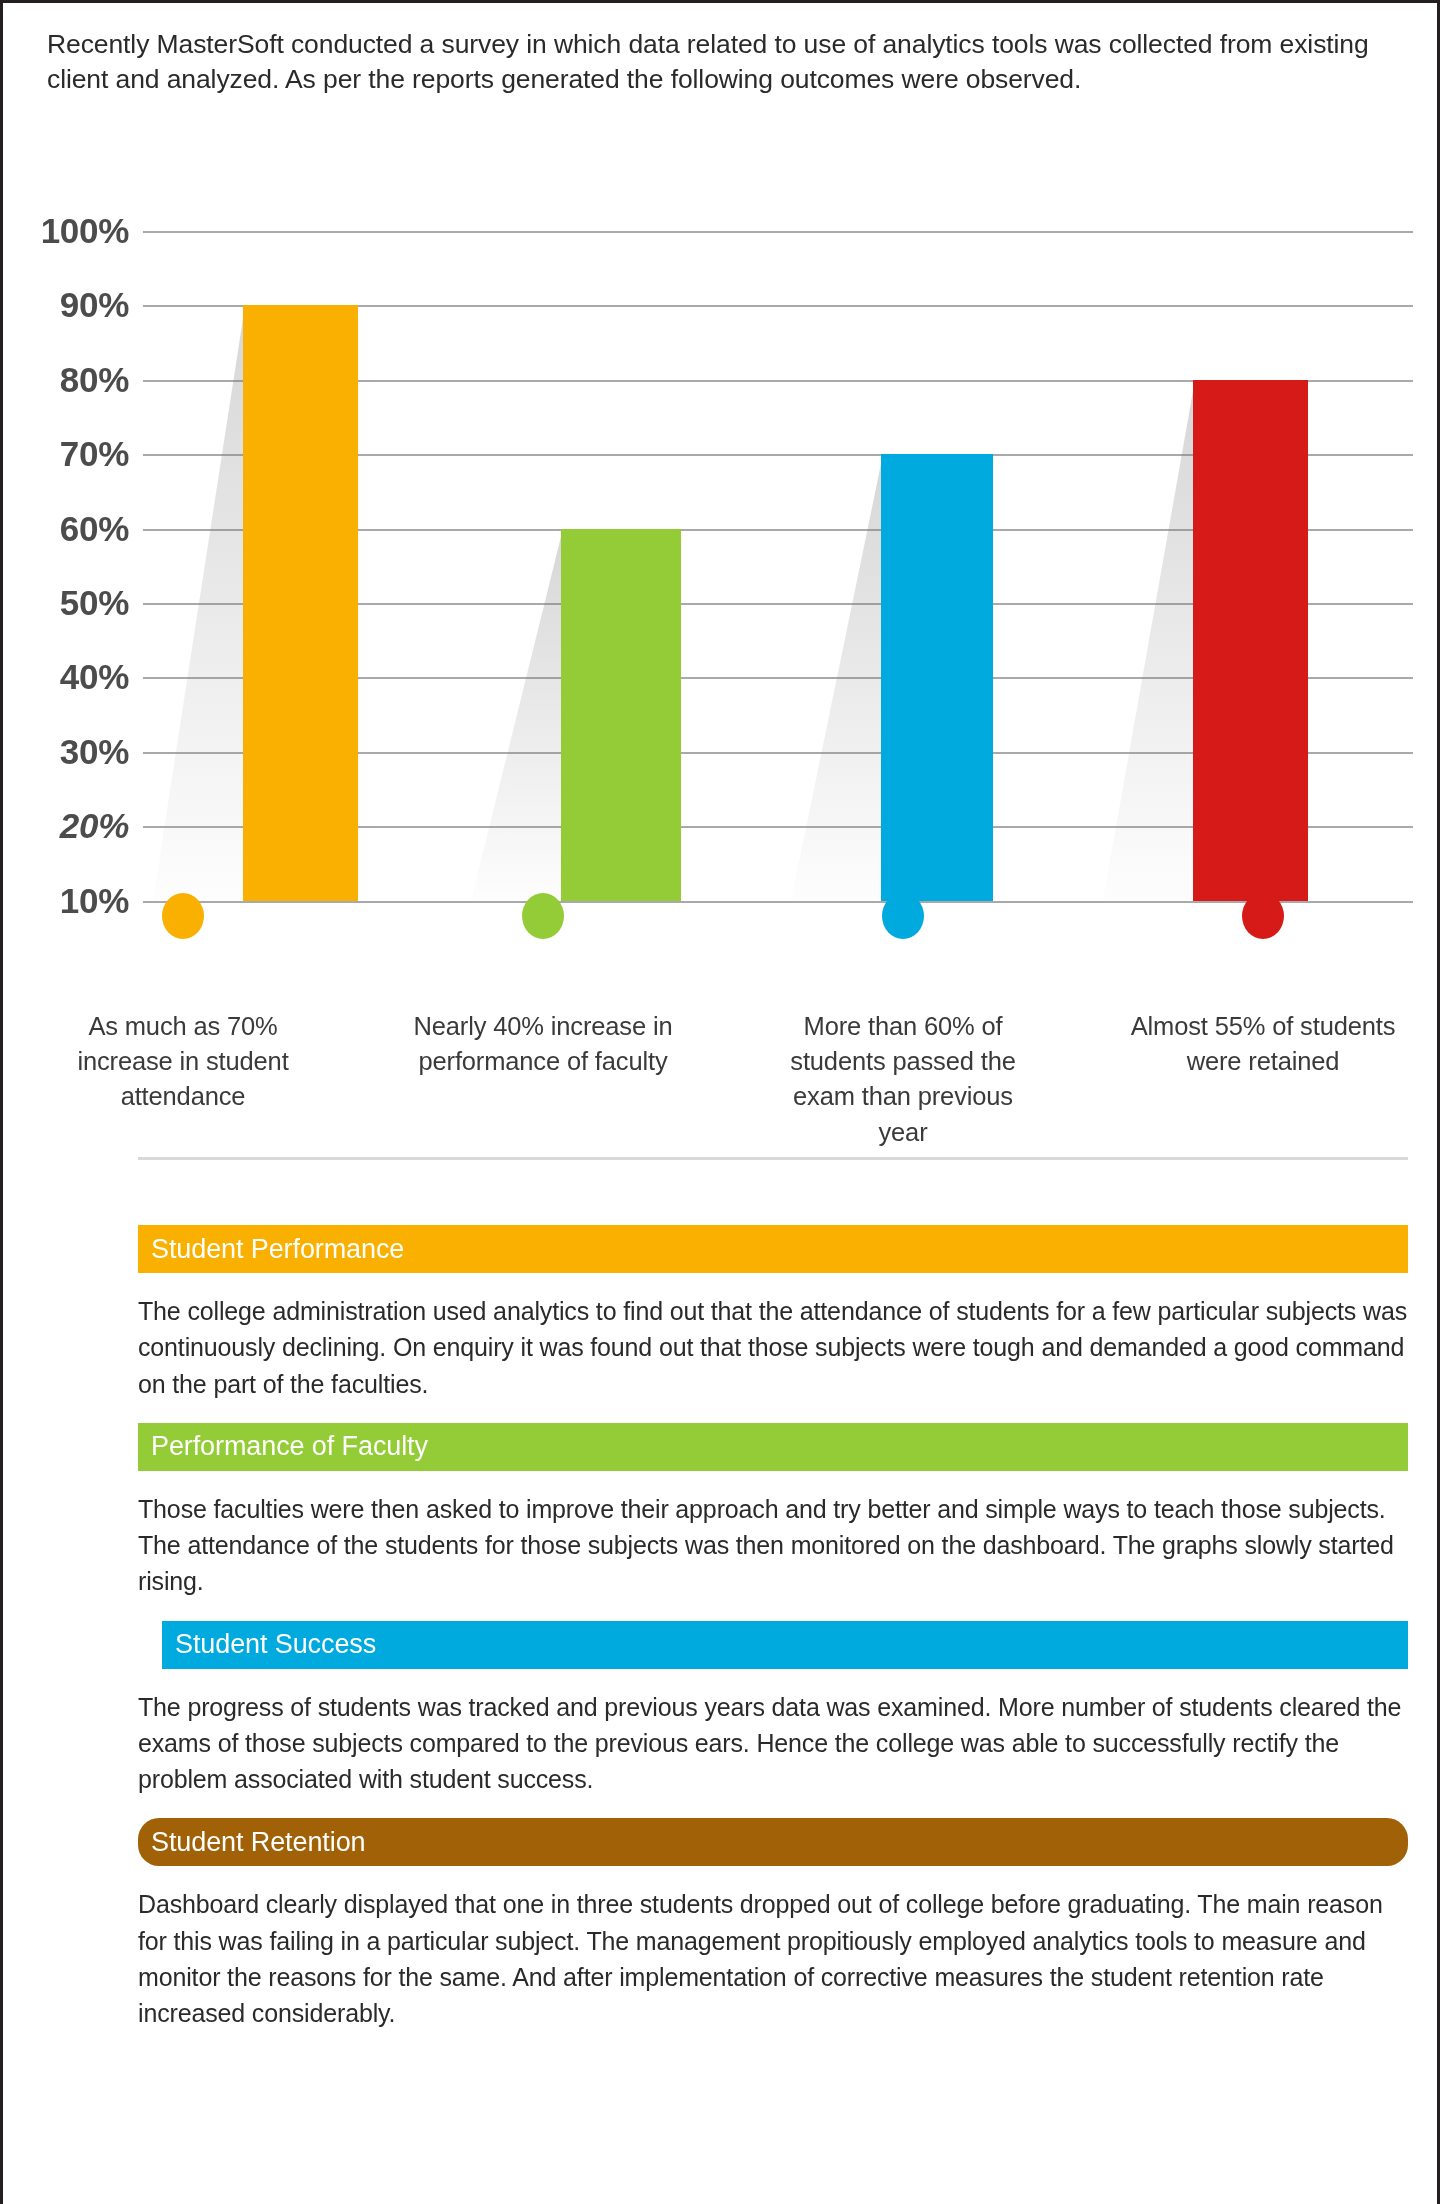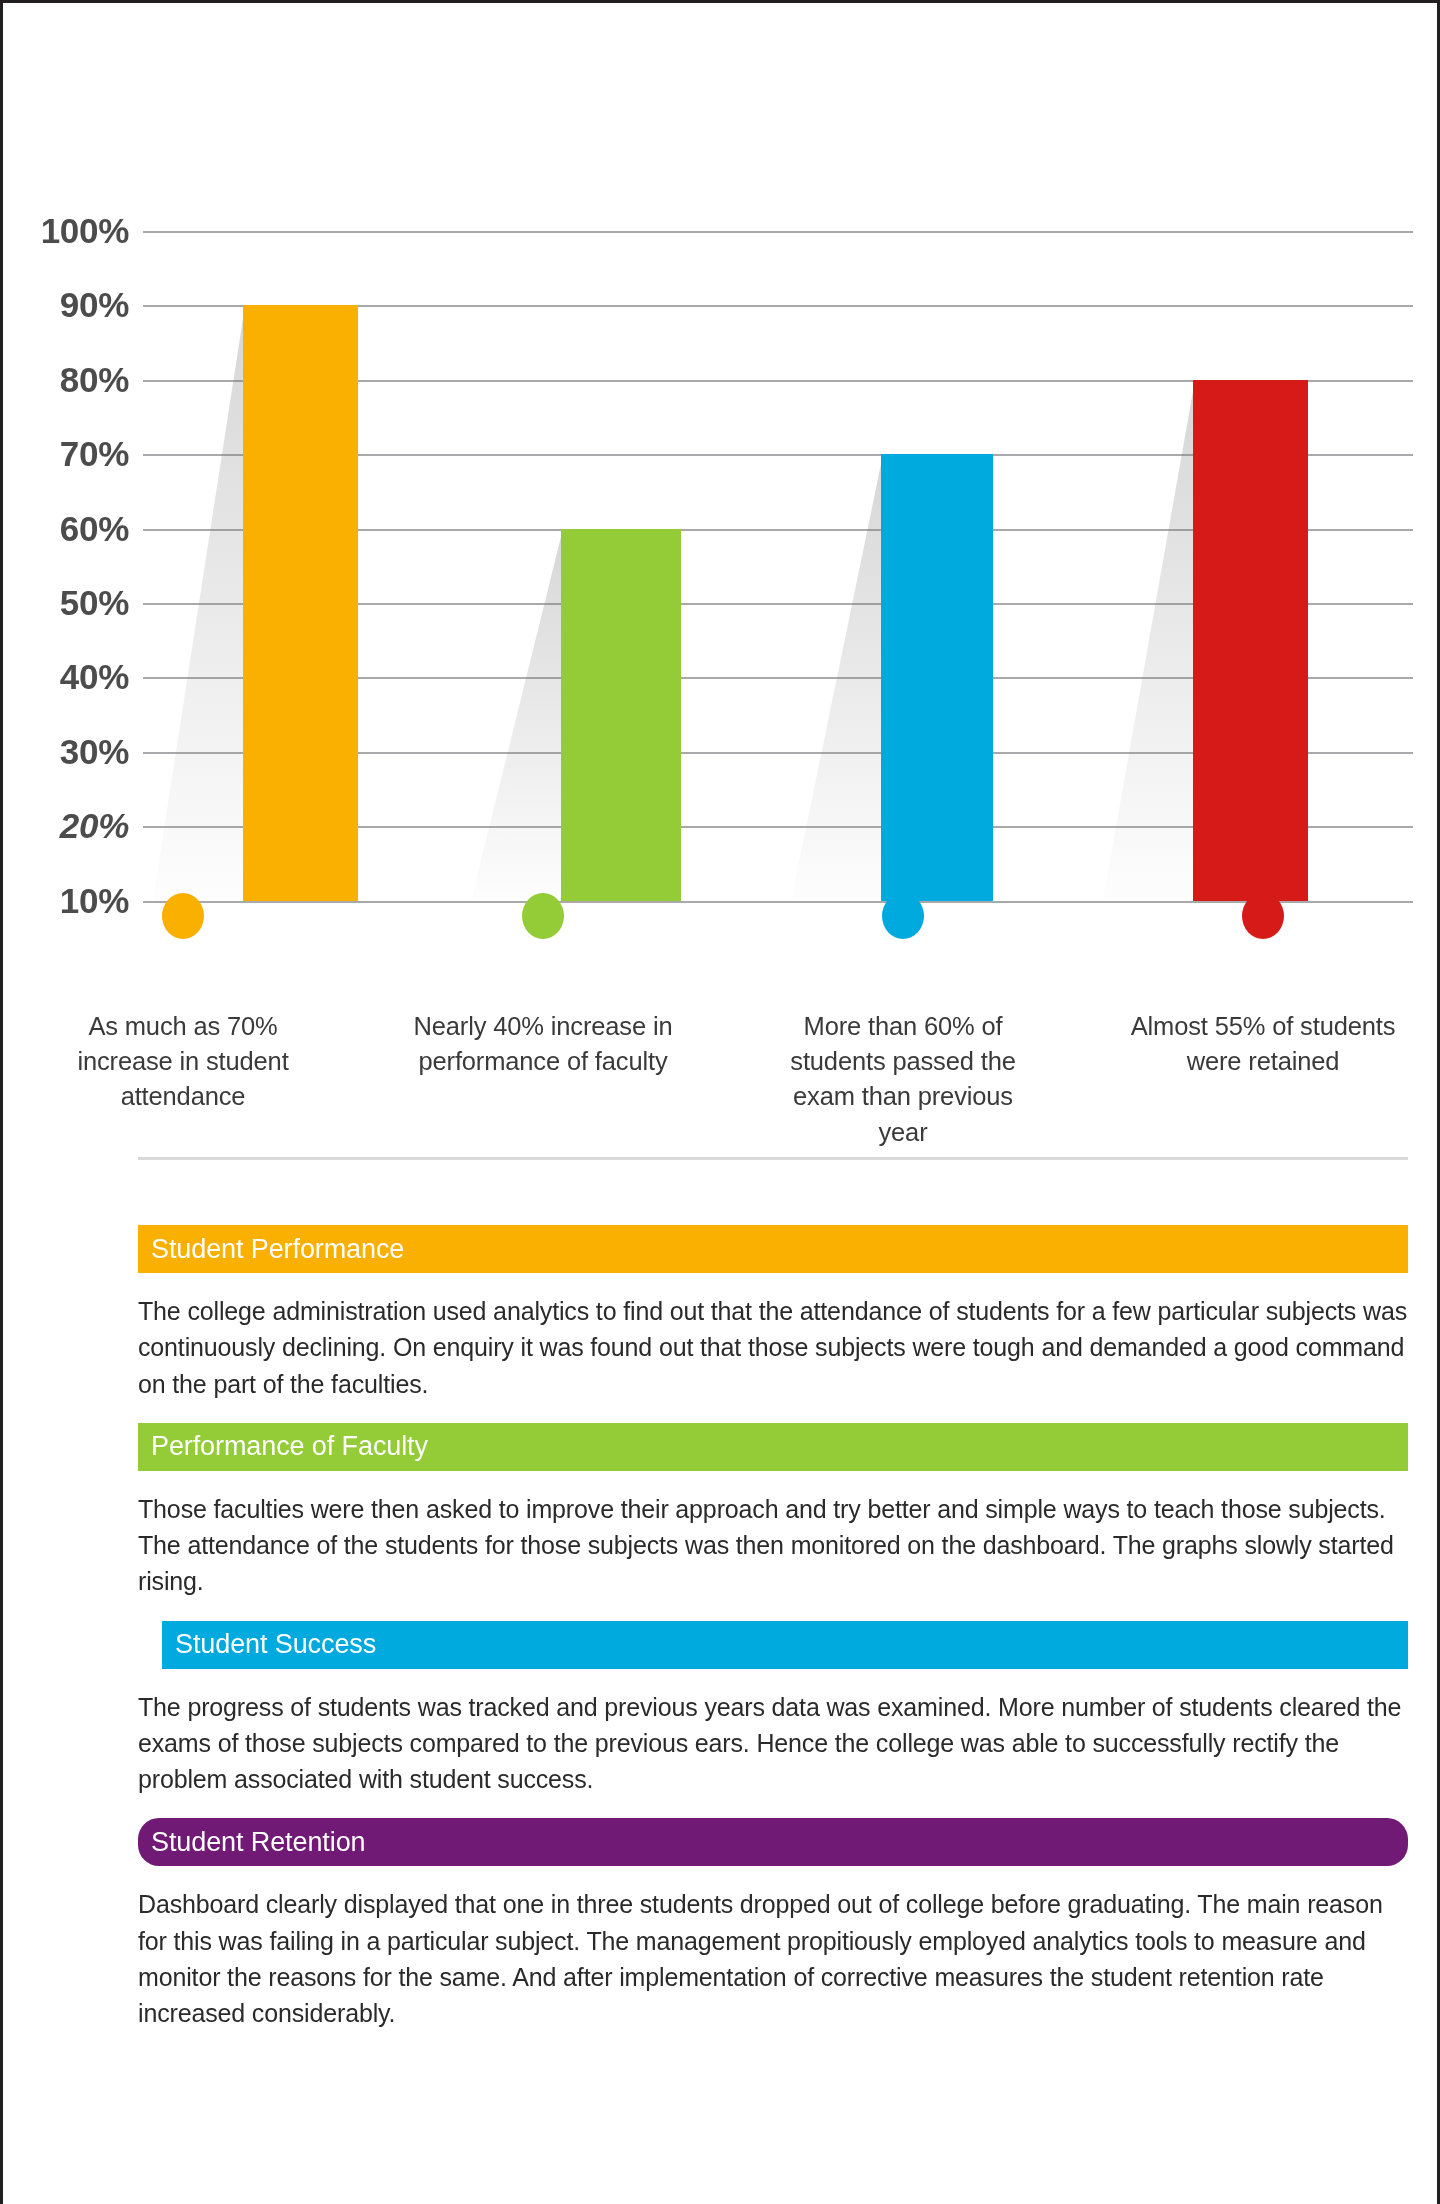--- a/index.html
+++ b/index.html
@@ -149,20 +149,21 @@
     line-height: 1.45;
     color: #2a2a2a;
     letter-spacing: -0.15px;
   }
 </style>
 </head>
 <body>
 
 <div id="page">
 
+  <p id="intro">Recently MasterSoft conducted a survey in which data related to use of analytics tools was collected from existing client and analyzed. As per the reports generated the following outcomes were observed.</p>
 
   <div id="chart">
     <div id="gridlines">
         <div class="gridline" style="top: 33px;"></div>
         <div class="gridline" style="top: 107.4px;"></div>
         <div class="gridline" style="top: 181.8px;"></div>
         <div class="gridline" style="top: 256.2px;"></div>
         <div class="gridline" style="top: 330.6px;"></div>
         <div class="gridline" style="top: 405px;"></div>
         <div class="gridline" style="top: 479.4px;"></div>
@@ -222,18 +223,18 @@
       </div>
       <div class="section">
         <div class="section-header" style="background: rgb(147, 204, 55);">Performance of Faculty</div>
         <div class="section-body">Those faculties were then asked to improve their approach and try better and simple ways to teach those subjects. The attendance of the students for those subjects was then monitored on the dashboard. The graphs slowly started rising.</div>
       </div>
       <div class="section">
         <div class="section-header" style="background: rgb(0, 170, 222); margin-left: 24px;">Student Success</div>
         <div class="section-body">The progress of students was tracked and previous years data was examined. More number of students cleared the exams of those subjects compared to the previous ears. Hence the college was able to successfully rectify the problem associated with student success.</div>
       </div>
       <div class="section">
-        <div class="section-header" style="background: #701a75; border-radius: 21px;">Student Retention</div>
+        <div class="section-header" style="background: #a16207; border-radius: 21px;">Student Retention</div>
         <div class="section-body">Dashboard clearly displayed that one in three students dropped out of college before graduating. The main reason for this was failing in a particular subject. The management propitiously employed analytics tools to measure and monitor the reasons for the same. And after implementation of corrective measures the student retention rate increased considerably.</div>
       </div>
     </div>
 
 </div>
 
 </body></html>

